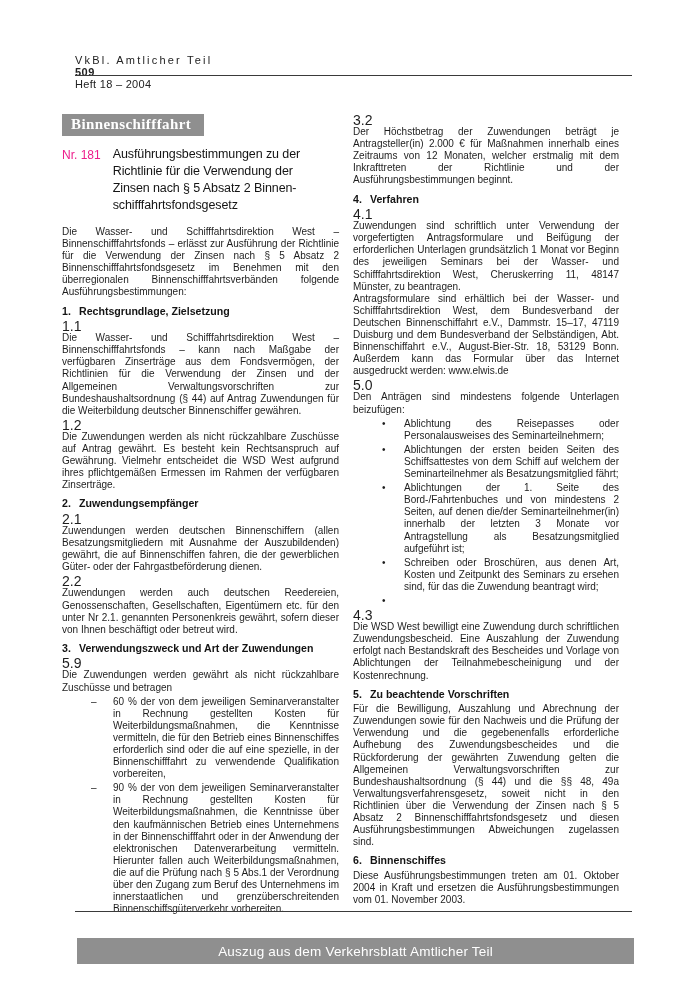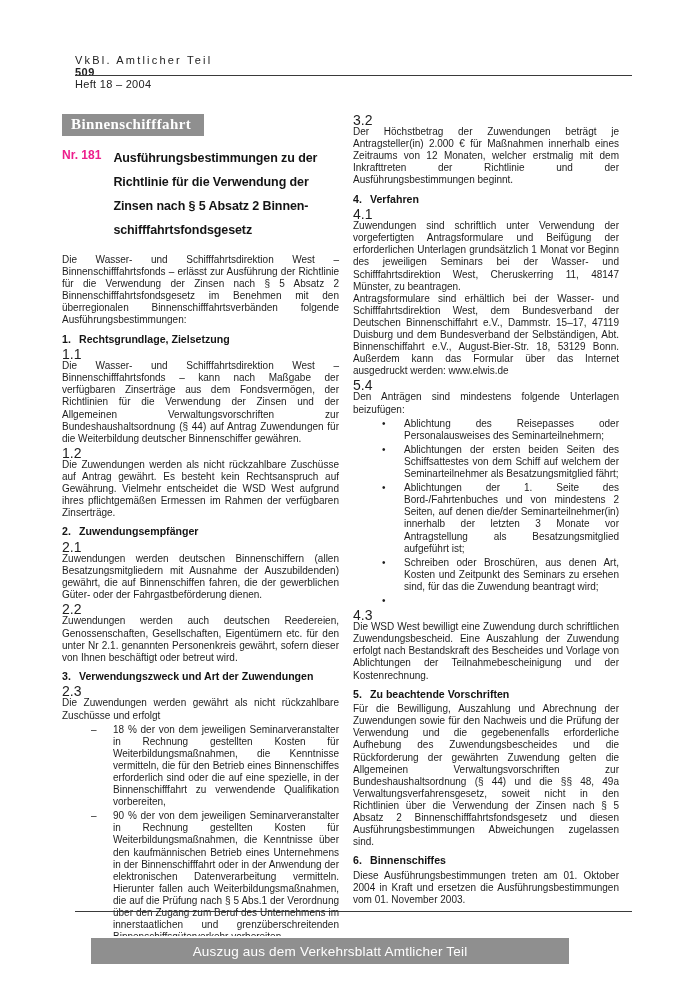--- a/index.html
+++ b/index.html
@@ -21,38 +21,38 @@
   .columns {
     position:absolute; top:86px; left:62px; width:557px; height:822px;
     display:grid; grid-template-columns:277px 266px; column-gap:14px; overflow:hidden;margin-top:28px;
   }
   .badge {
     width:fit-content; background:#8f8f8f; color:#ffffff;
     font-family:"Liberation Serif", serif; font-weight:bold; font-size:15px;
     letter-spacing:0.4px; padding:2px 13px 3px 9px; margin:0 0 10px 0;
   }
   .art-head { display:flex; gap:12px; margin:2px 0 12px 0; }
-  .art-no { flex:none; color:#ed1e8c; font-size:12px; font-weight:bold; padding-top:2px; white-space:nowrap; }
+  .art-no { flex:none; color:#ed1e8c; font-size:12px; font-weight:normal; padding-top:2px; white-space:nowrap; }
   .art-title {
-    margin:0; font-size:12.5px; line-height:24px; font-weight:bold;
+    margin:0; font-size:12.5px; line-height:17px; font-weight:normal;
     white-space:pre-line; letter-spacing:-0.1px; color:#141414;
   }
   .b   { font-size:10px; line-height:12.1px; text-align:justify; margin:0; }
   .lbl { font-size:14px; line-height:12.1px; margin-top:2px; }
   .sec { display:flex; font-size:10.6px; line-height:12.5px; font-weight:bold; margin:6px 0 3px 0; color:#141414; }
   .sec .sec-num { flex:none; width:17px; }
   .li  { display:flex; margin-top:2px; }
   .li .mk  { flex:none; width:22px; margin-left:29px; font-size:10px; line-height:12.1px; }
   .li .txt { flex:1; font-size:10px; line-height:12.1px; text-align:justify; margin:0; }
   .note { font-size:8.3px; line-height:10.5px; margin:1px 0 0 0; text-align:left; }
 
   
   .bottom-rule { position:absolute; top:911px; left:75px; width:557px; border-top:1.2px solid #3a3a3a; }
   .footer-bar {
-    position:absolute; top:938px; left:91px; width:478px; height:26px;
+    position:absolute; top:938px; left:77px; width:557px; height:26px;
     background:#8f8f8f; color:#ffffff; display:flex; align-items:center; justify-content:center;
     font-size:13.5px; letter-spacing:0.2px;
   }
 </style>
 </head>
 <body>
 
 <div class="page">
 
   <div class="hdr">
@@ -92,45 +92,45 @@
       </div>
       <div class="lbl">2.1</div>
       <p class="b">Zuwendungen werden deutschen Binnenschiffern (allen Besatzungsmitgliedern mit Ausnahme der Auszubildenden) gewährt, die auf Binnenschiffen fahren, die der gewerblichen Güter- oder der Fahrgastbeförderung dienen.</p>
       <div class="lbl">2.2</div>
       <p class="b">Zuwendungen werden auch deutschen Reedereien, Genossenschaften, Gesellschaften, Eigentümern etc. für den unter Nr 2.1. genannten Personenkreis gewährt, sofern dieser von Ihnen beschäftigt oder betreut wird.</p>
 
       <div class="sec">
         <span class="sec-num">3.</span>
         <span>Verwendungszweck und Art der Zuwendungen</span>
       </div>
-      <div class="lbl">2.3</div>
-      <p class="b">Die Zuwendungen werden gewährt als nicht rückzahlbare Zuschüsse und erfolgt</p>
+      <div class="lbl">5.9</div>
+      <p class="b">Die Zuwendungen werden gewährt als nicht rückzahlbare Zuschüsse und betragen</p>
 
       <div class="li">
         <span class="mk">–</span>
-        <p class="txt">18 % der von dem jeweiligen Seminarveranstalter in Rechnung gestellten Kosten für Weiterbildungsmaßnahmen, die Kenntnisse vermitteln, die für den Betrieb eines Binnenschiffes erforderlich sind oder die auf eine spezielle, in der Binnenschifffahrt zu verwendende Qualifikation vorbereiten,</p>
+        <p class="txt">60 % der von dem jeweiligen Seminarveranstalter in Rechnung gestellten Kosten für Weiterbildungsmaßnahmen, die Kenntnisse vermitteln, die für den Betrieb eines Binnenschiffes erforderlich sind oder die auf eine spezielle, in der Binnenschifffahrt zu verwendende Qualifikation vorbereiten,</p>
       </div>
       <div class="li">
         <span class="mk">–</span>
         <p class="txt">90 % der von dem jeweiligen Seminarveranstalter in Rechnung gestellten Kosten für Weiterbildungsmaßnahmen, die Kenntnisse über den kaufmännischen Betrieb eines Unternehmens in der Binnenschifffahrt oder in der Anwendung der elektronischen Datenverarbeitung vermitteln. Hierunter fallen auch Weiterbildungsmaßnahmen, die auf die Prüfung nach § 5 Abs.1 der Verordnung über den Zugang zum Beruf des Unternehmens im innerstaatlichen und grenzüberschreitenden Binnenschiffsgüterverkehr vorbereiten.</p>
       </div>
     </div>
 
     <div class="col-right">
       <div class="lbl" style="margin-top:0">3.2</div>
       <p class="b">Der Höchstbetrag der Zuwendungen beträgt je Antragsteller(in) 2.000 € für Maßnahmen innerhalb eines Zeitraums von 12 Monaten, welcher erstmalig mit dem Inkrafttreten der Richtlinie und der Ausführungsbestimmungen beginnt.</p>
 
       <div class="sec">
         <span class="sec-num">4.</span>
         <span>Verfahren</span>
       </div>
       <div class="lbl">4.1</div>
       <p class="b">Zuwendungen sind schriftlich unter Verwendung der vorgefertigten Antragsformulare und Beifügung der erforderlichen Unterlagen grundsätzlich 1 Monat vor Beginn des jeweiligen Seminars bei der Wasser- und Schifffahrtsdirektion West, Cheruskerring 11, 48147 Münster, zu beantragen.</p>
       <p class="b">Antragsformulare sind erhältlich bei der Wasser- und Schifffahrtsdirektion West, dem Bundesverband der Deutschen Binnenschiffahrt e.V., Dammstr. 15–17, 47119 Duisburg und dem Bundesverband der Selbständigen, Abt. Binnenschiffahrt e.V., August-Bier-Str. 18, 53129 Bonn. Außerdem kann das Formular über das Internet ausgedruckt werden: www.elwis.de</p>
-      <div class="lbl">5.4</div>
+      <div class="lbl">5.0</div>
       <p class="b">Den Anträgen sind mindestens folgende Unterlagen beizufügen:</p>
 
       <div class="li">
         <span class="mk">•</span>
         <p class="txt">Ablichtung des Reisepasses oder Personalausweises des Seminarteilnehmern;</p>
       </div>
       <div class="li">
         <span class="mk">•</span>
         <p class="txt">Ablichtungen der ersten beiden Seiten des Schiffsattestes von dem Schiff auf welchem der Seminarteilnehmer als Besatzungsmitglied fährt;</p>
       </div>

